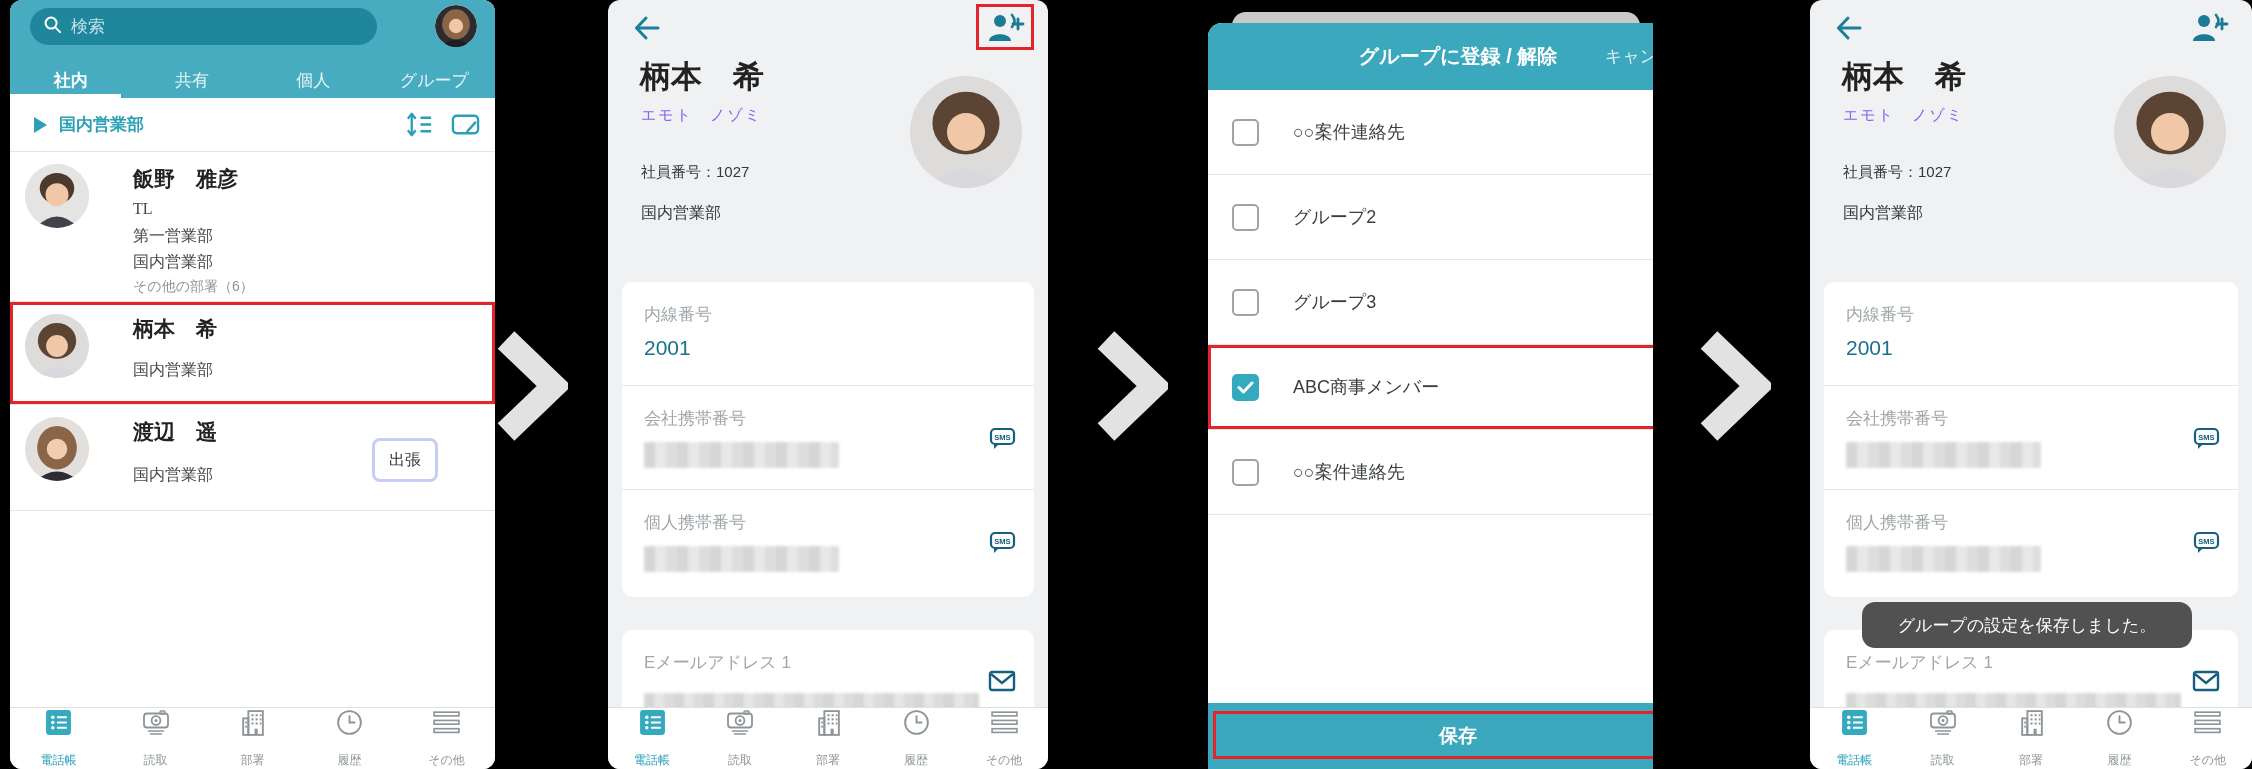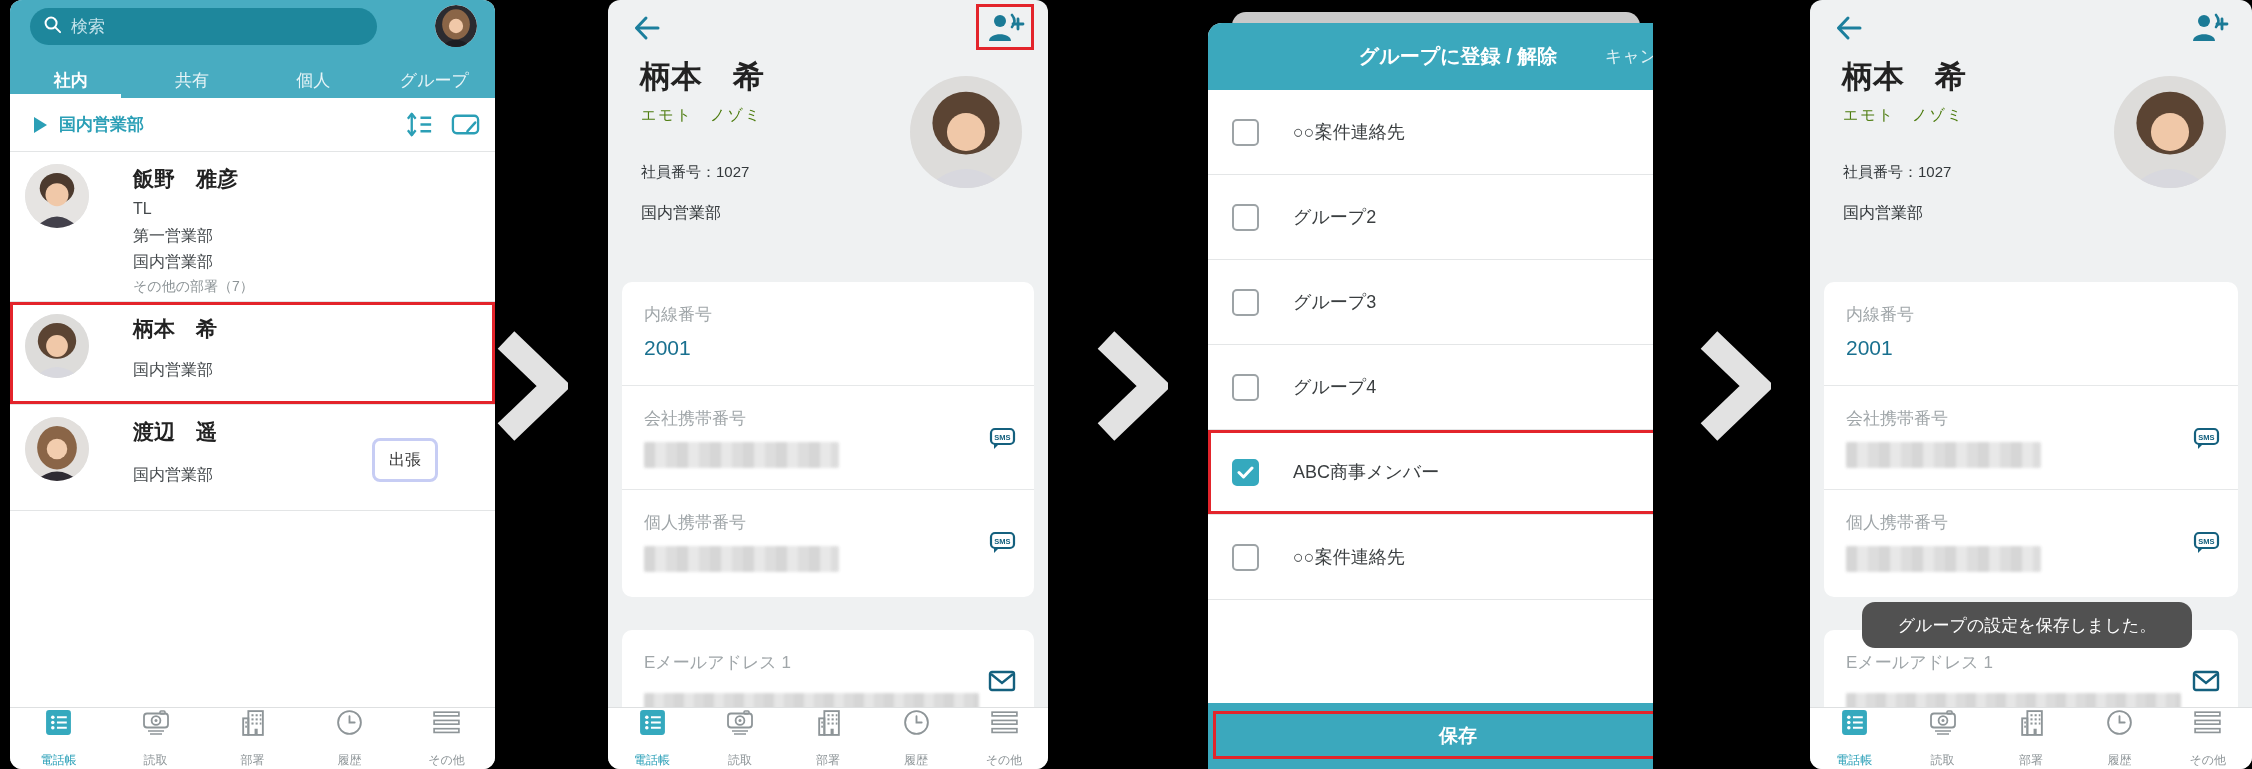--- a/index.html
+++ b/index.html
@@ -42,21 +42,21 @@
   .tabbar{position:absolute;left:0;right:0;bottom:0;height:61px;background:#fff;border-top:1px solid #DEE0E1;
           display:flex;z-index:6;}
   .tb-item{flex:1;display:flex;flex-direction:column;align-items:center;justify-content:space-between;gap:3px;}
   .tb-label{font-size:12px;color:#8E9598;}
   .tb-item.active .tb-label{color:#2BA0B8;}
 
   
   .back-ic{position:absolute;left:22px;top:12px;}
   .padd-wrap{position:absolute;right:14px;top:4px;width:58px;height:46px;display:flex;align-items:center;justify-content:center;}
   .p-name{position:absolute;left:32px;top:56px;font-size:31px;font-weight:bold;color:#222;}
-  .p-kana{position:absolute;left:33px;top:106px;font-size:15px;color:#4d7c0f;letter-spacing:2px;}
+  .p-kana{position:absolute;left:33px;top:106px;font-size:15px;color:#8b5cf6;letter-spacing:2px;}
   .p-emp{position:absolute;left:33px;top:163px;font-size:15px;color:#33383B;}
   .p-dept{position:absolute;left:33px;top:203px;font-size:16px;color:#33383B;}
   .p-avatar{position:absolute;right:26px;top:76px;width:112px;height:112px;}
   .cardA{position:absolute;left:14px;right:14px;top:282px;height:315px;background:#fff;border-radius:10px;}
   .field{position:relative;height:104px;border-bottom:1px solid #E6E8E9;box-sizing:border-box;}
   .field:last-child{border-bottom:none;}
   .f-label{position:absolute;left:22px;top:21px;font-size:17px;color:#A0A6A9;}
   .f-value{position:absolute;left:22px;top:54px;font-size:21px;color:#19708F;}
   .blur-num{position:absolute;left:22px;top:56px;width:195px;height:26px;border-radius:2px;
             background:
@@ -153,24 +153,24 @@
       <div class="contact c1">
         <span class="avatar c-avatar">
           <svg width="64" height="64" viewBox="0 0 100 100">
               <circle cx="50" cy="50" r="50" fill="#e6e4e2"></circle>
               <ellipse cx="50" cy="38" rx="27" ry="24" fill="#4c3a2e"></ellipse>
               <circle cx="50" cy="48" r="18" fill="#f0c8a8"></circle>
               <path d="M16 100 Q50 64 84 100 Z" fill="#43414b"></path>
             </svg>
         </span>
         <div class="c-name">飯野　雅彦</div>
-        <div class="c-line" style="top:48px;">TL</div>
+        <div class="c-line" style="top:48px;font-family:Liberation Serif, serif;">TL</div>
         <div class="c-line" style="top:74px;">第一営業部</div>
         <div class="c-line" style="top:100px;">国内営業部</div>
-        <div class="c-note" style="top:126px;">その他の部署（7）</div>
+        <div class="c-note" style="top:126px;">その他の部署（6）</div>
       </div>
 
       <div class="contact c2">
         <span class="avatar c-avatar">
           <svg width="64" height="64" viewBox="0 0 100 100">
               <circle cx="50" cy="50" r="50" fill="#dddcda"></circle>
               <ellipse cx="50" cy="42" rx="30" ry="28" fill="#5b4433"></ellipse>
               <circle cx="50" cy="50" r="17" fill="#f0c8a8"></circle>
               <path d="M15 100 Q50 66 85 100 Z" fill="#d8d8de"></path>
             </svg>
@@ -417,24 +417,20 @@
       </div>
       <div class="g-row">
         <span class="cbx"></span>
         <span class="g-label">グループ2</span>
       </div>
       <div class="g-row">
         <span class="cbx"></span>
         <span class="g-label">グループ3</span>
       </div>
       <div class="g-row">
-        <span class="cbx"></span>
-        <span class="g-label">グループ4</span>
-      </div>
-      <div class="g-row">
         <span class="cbx checked">
           <svg width="17" height="13" viewBox="0 0 17 13">
               <polyline points="2,6.5 6.5,11 15,2" fill="none" stroke="#fff" stroke-width="3" stroke-linecap="round" stroke-linejoin="round"></polyline>
             </svg>
         </span>
         <span class="g-label">ABC商事メンバー</span>
         <span class="hl-box"></span>
       </div>
       <div class="g-row">
         <span class="cbx"></span>

